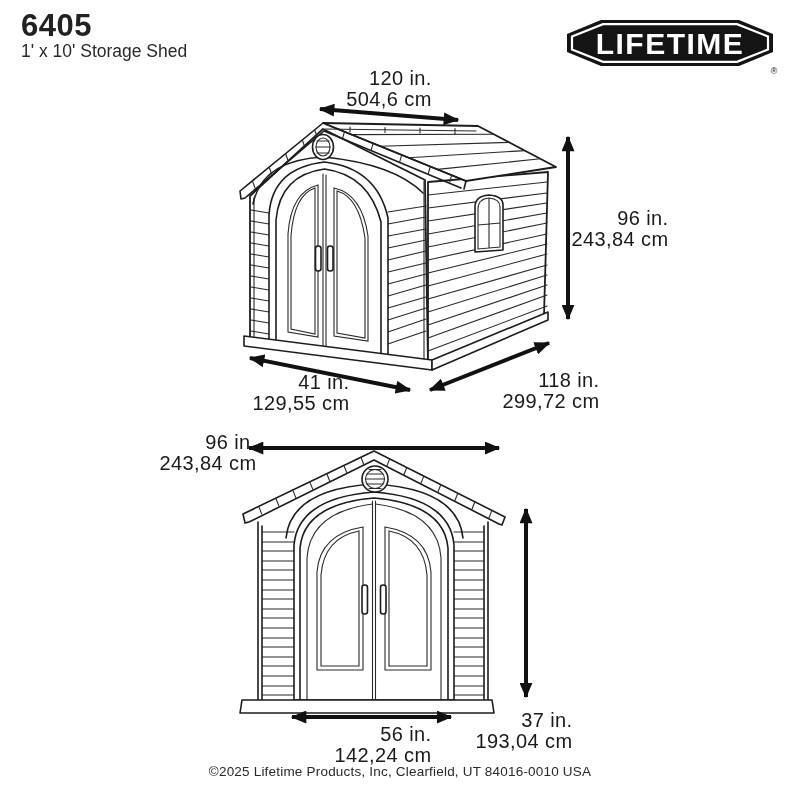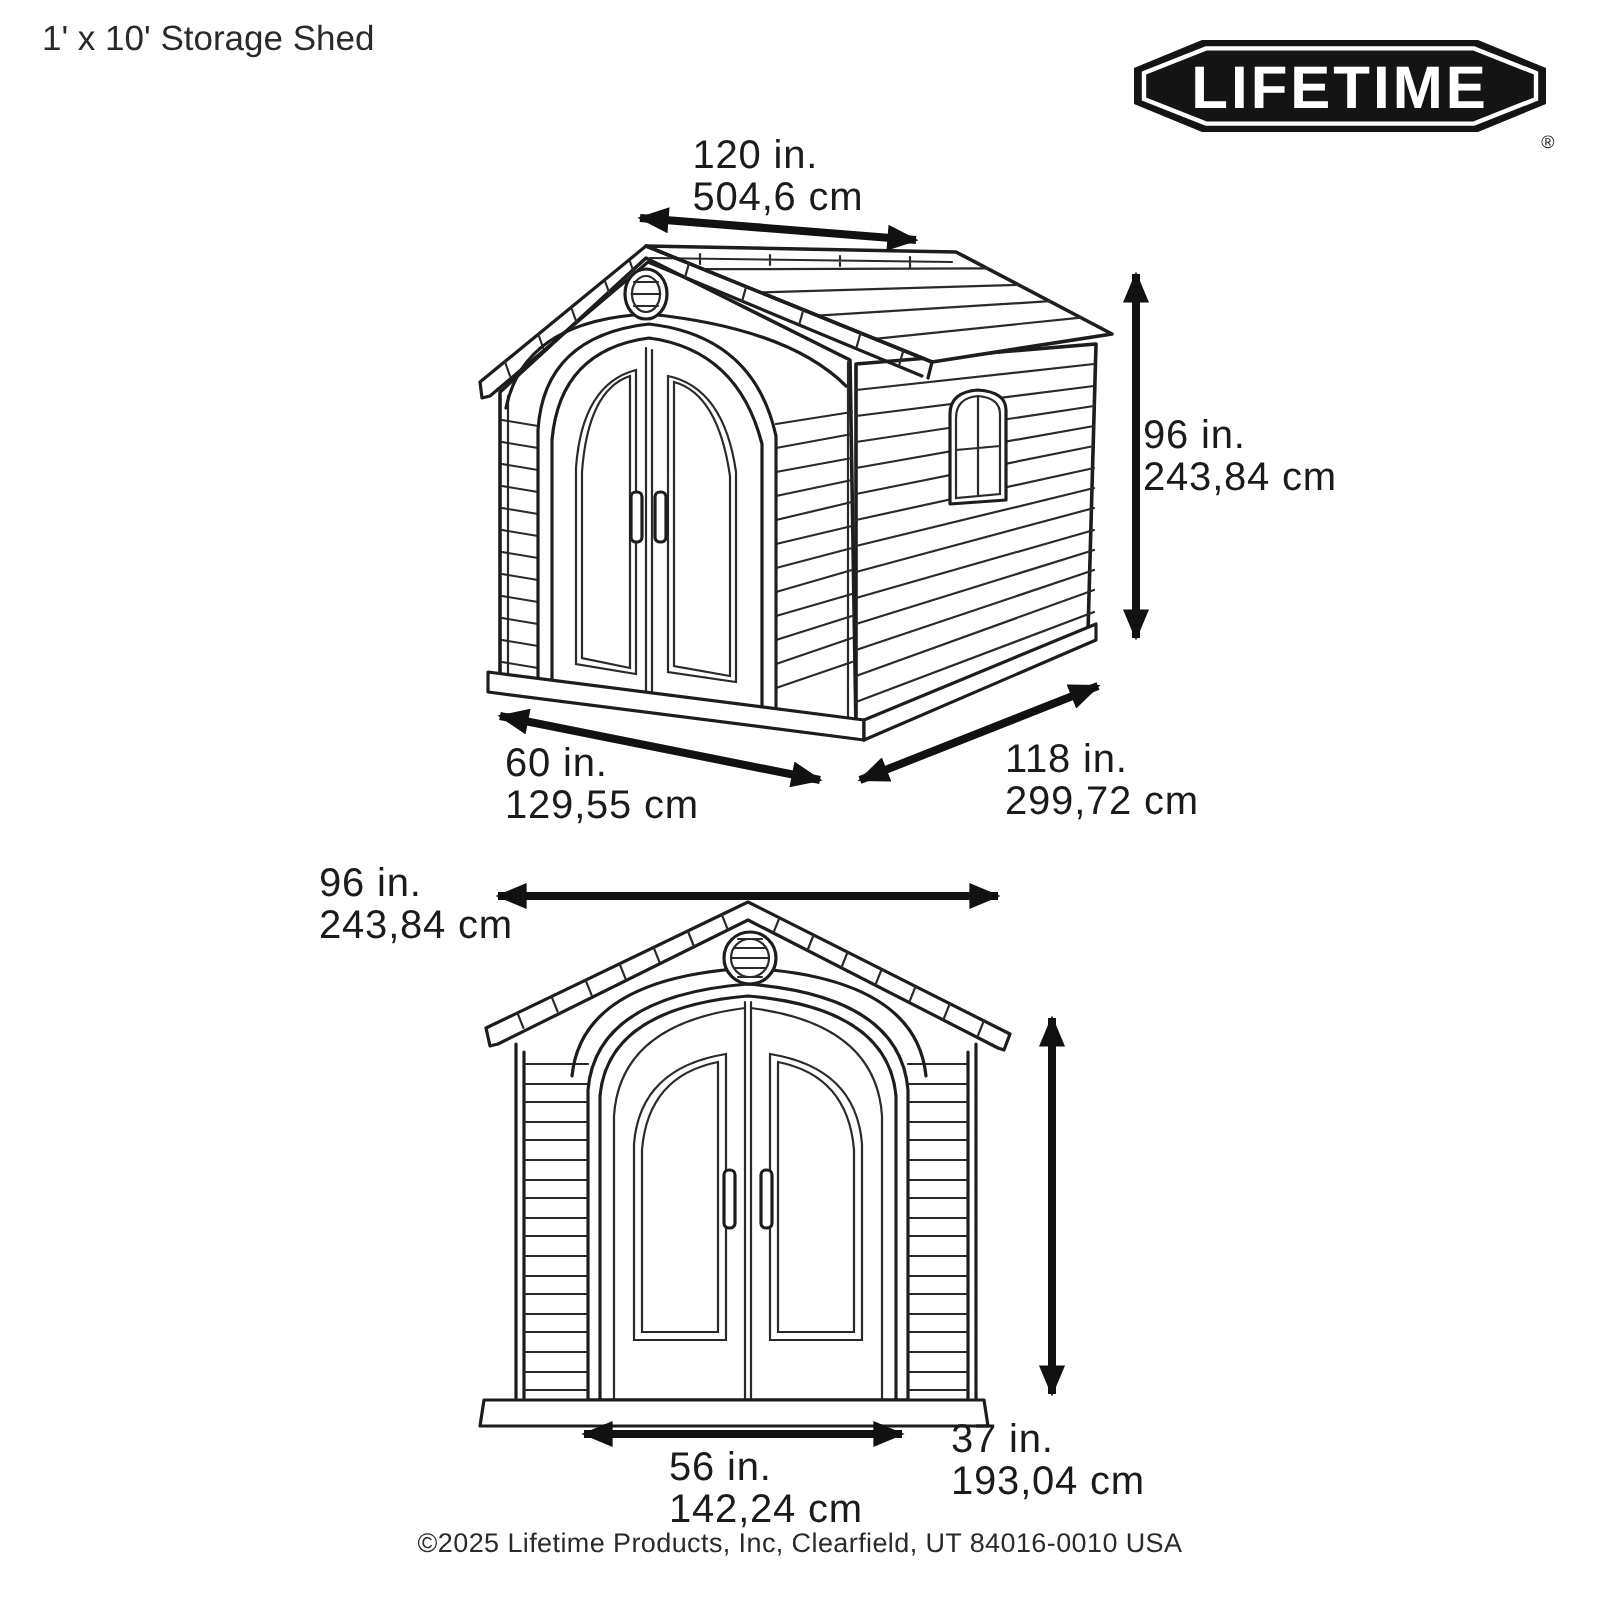--- a/index.html
+++ b/index.html
@@ -7,38 +7,39 @@
     width:800px;height:800px;position:relative;overflow:hidden;
     background:#ffffff;color:#1b1b1b;
     font-family:"Liberation Sans","DejaVu Sans",sans-serif;
   }
   .title-block{position:absolute;left:21px;top:10px;}
   .model{font-size:31px;font-weight:bold;letter-spacing:.5px;line-height:32px;color:#222;}
   .subtitle{font-size:17.5px;line-height:19px;color:#2a2a2a;}
   .logo-svg{position:absolute;left:561px;top:10px;}
   .diagram{position:absolute;left:0;top:0;}
   .dim{
-    position:absolute;transform:translateX(-50%);text-align:left;
+    position:absolute;transform:translateX(-50%);text-align:right;
     font-size:20px;line-height:20.5px;letter-spacing:.4px;color:#1b1b1b;white-space:nowrap;
   }
   .copyright{
     position:absolute;left:400px;top:764px;transform:translateX(-50%);
     font-size:13.5px;letter-spacing:.2px;color:#2a2a2a;white-space:nowrap;
   }
   
   .face{fill:#fff;stroke:#1d1d1d;stroke-width:1.8;stroke-linejoin:round;}
   .ln{fill:none;stroke:#1d1d1d;stroke-width:1.6;stroke-linecap:round;stroke-linejoin:round;}
   .lt{fill:none;stroke:#2a2a2a;stroke-width:1.1;stroke-linecap:round;}
   .arrow{fill:none;stroke:#111;stroke-width:4;}
   .wfill{fill:#fff;stroke:#1d1d1d;stroke-width:1.6;stroke-linejoin:round;}
 </style>
 </head>
 <body>
 
 <div class="title-block">
+  <div class="model">6405</div>
   <div class="subtitle">1' x 10' Storage Shed</div>
 </div>
 
 <svg class="logo-svg" width="220" height="68" viewBox="0 0 220 68">
   <polygon points="6,24 40,10 178,10 212,24 212,42 178,56 40,56 6,42" fill="#141414"></polygon>
   <polygon points="11,26.5 42,14.2 176,14.2 207,26.5 207,39.5 176,51.8 42,51.8 11,39.5" fill="none" stroke="#ffffff" stroke-width="2.2"></polygon>
   <text x="109" y="44" text-anchor="middle" font-size="30" font-weight="bold" letter-spacing="1.5" fill="#ffffff" font-family="Liberation Sans, sans-serif">LIFETIME</text>
   <text x="213" y="64" font-size="9" fill="#141414" text-anchor="middle" font-family="Liberation Sans, sans-serif">®</text>
 </svg>
 
@@ -182,21 +183,21 @@
 
 <div class="dim" style="left:389px;top:68px;">
   <span style="display:block">120 in.</span>
   <span style="display:block">504,6 cm</span>
 </div>
 <div class="dim" style="left:620px;top:208px;">
   <span style="display:block">96 in.</span>
   <span style="display:block">243,84 cm</span>
 </div>
 <div class="dim" style="left:301px;top:372px;">
-  <span style="display:block">60 in.</span>
+  <span style="display:block">41 in.</span>
   <span style="display:block">129,55 cm</span>
 </div>
 <div class="dim" style="left:551px;top:370px;">
   <span style="display:block">118 in.</span>
   <span style="display:block">299,72 cm</span>
 </div>
 <div class="dim" style="left:208px;top:432px;">
   <span style="display:block">96 in.</span>
   <span style="display:block">243,84 cm</span>
 </div>

